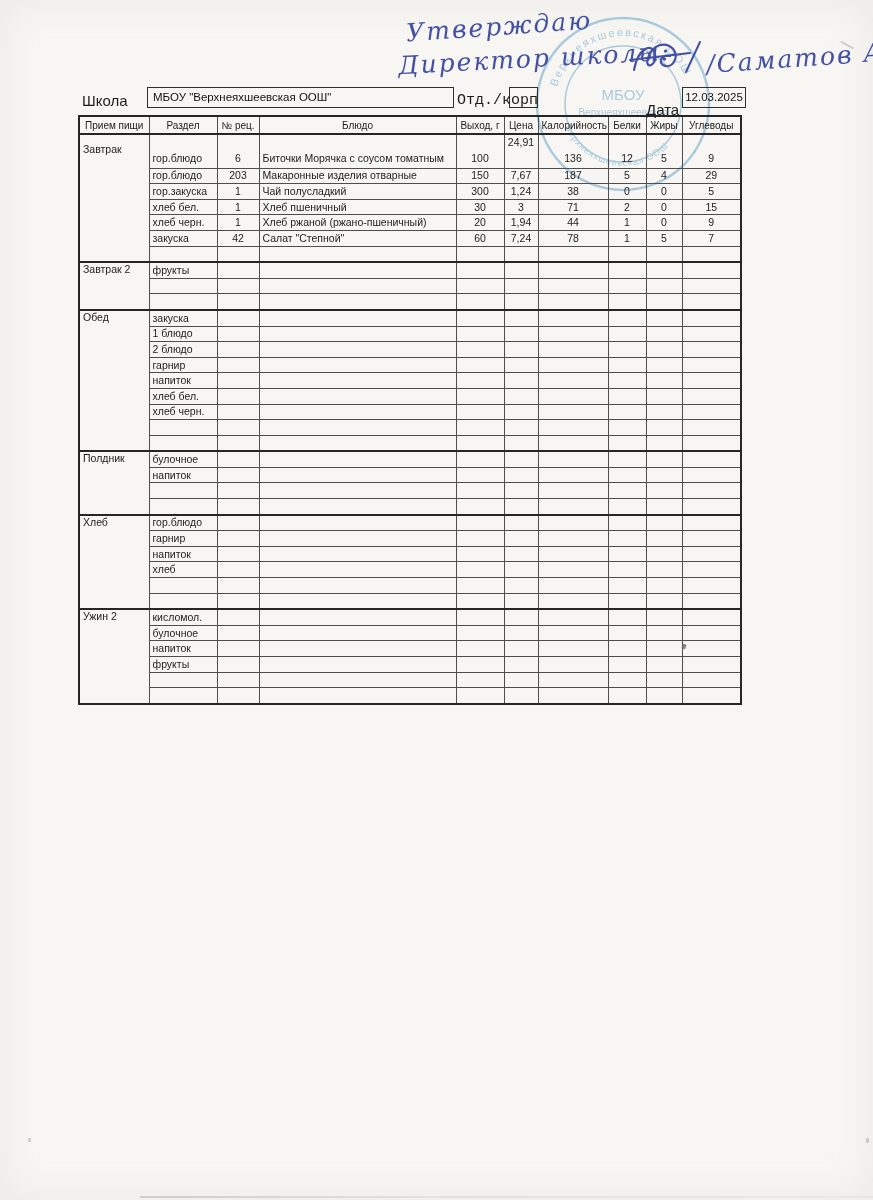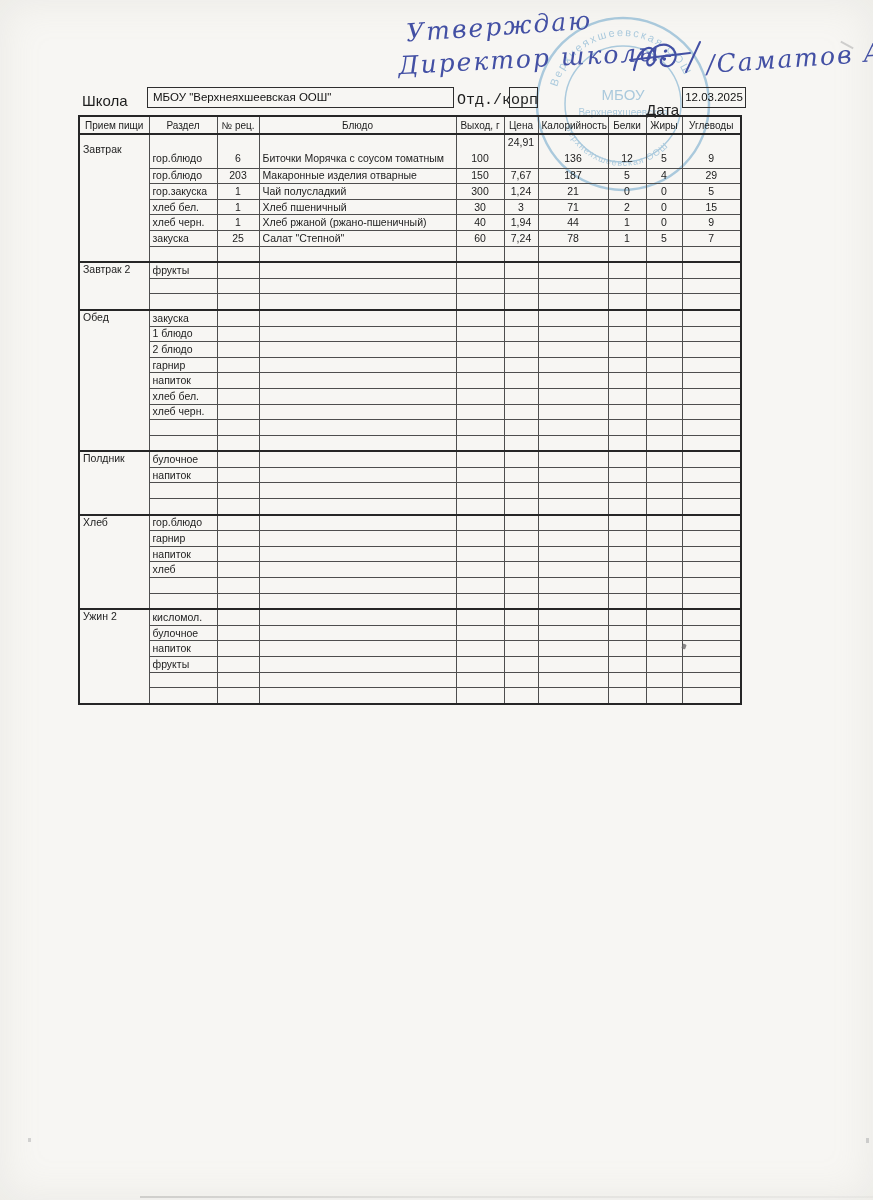--- a/index.html
+++ b/index.html
@@ -158,50 +158,50 @@
           <td class="c-num">5</td>
           <td class="c-num">4</td>
           <td class="c-num">29</td>
         </tr>
         <tr>
           <td class="c-razdel">гор.закуска</td>
           <td class="c-rec">1</td>
           <td class="c-dish">Чай полусладкий</td>
           <td class="c-num">300</td>
           <td class="c-num">1,24</td>
-          <td class="c-num">21</td>
+          <td class="c-num">38</td>
           <td class="c-num">0</td>
           <td class="c-num">0</td>
           <td class="c-num">5</td>
         </tr>
         <tr>
           <td class="c-razdel">хлеб бел.</td>
           <td class="c-rec">1</td>
           <td class="c-dish">Хлеб пшеничный</td>
           <td class="c-num">30</td>
           <td class="c-num">3</td>
           <td class="c-num">71</td>
           <td class="c-num">2</td>
           <td class="c-num">0</td>
           <td class="c-num">15</td>
         </tr>
         <tr>
           <td class="c-razdel">хлеб черн.</td>
           <td class="c-rec">1</td>
           <td class="c-dish">Хлеб ржаной (ржано-пшеничный)</td>
-          <td class="c-num">40</td>
+          <td class="c-num">20</td>
           <td class="c-num">1,94</td>
           <td class="c-num">44</td>
           <td class="c-num">1</td>
           <td class="c-num">0</td>
           <td class="c-num">9</td>
         </tr>
         <tr>
           <td class="c-razdel">закуска</td>
-          <td class="c-rec">25</td>
+          <td class="c-rec">42</td>
           <td class="c-dish">Салат "Степной"</td>
           <td class="c-num">60</td>
           <td class="c-num">7,24</td>
           <td class="c-num">78</td>
           <td class="c-num">1</td>
           <td class="c-num">5</td>
           <td class="c-num">7</td>
         </tr>
         <tr>
           <td class="c-razdel"></td>

